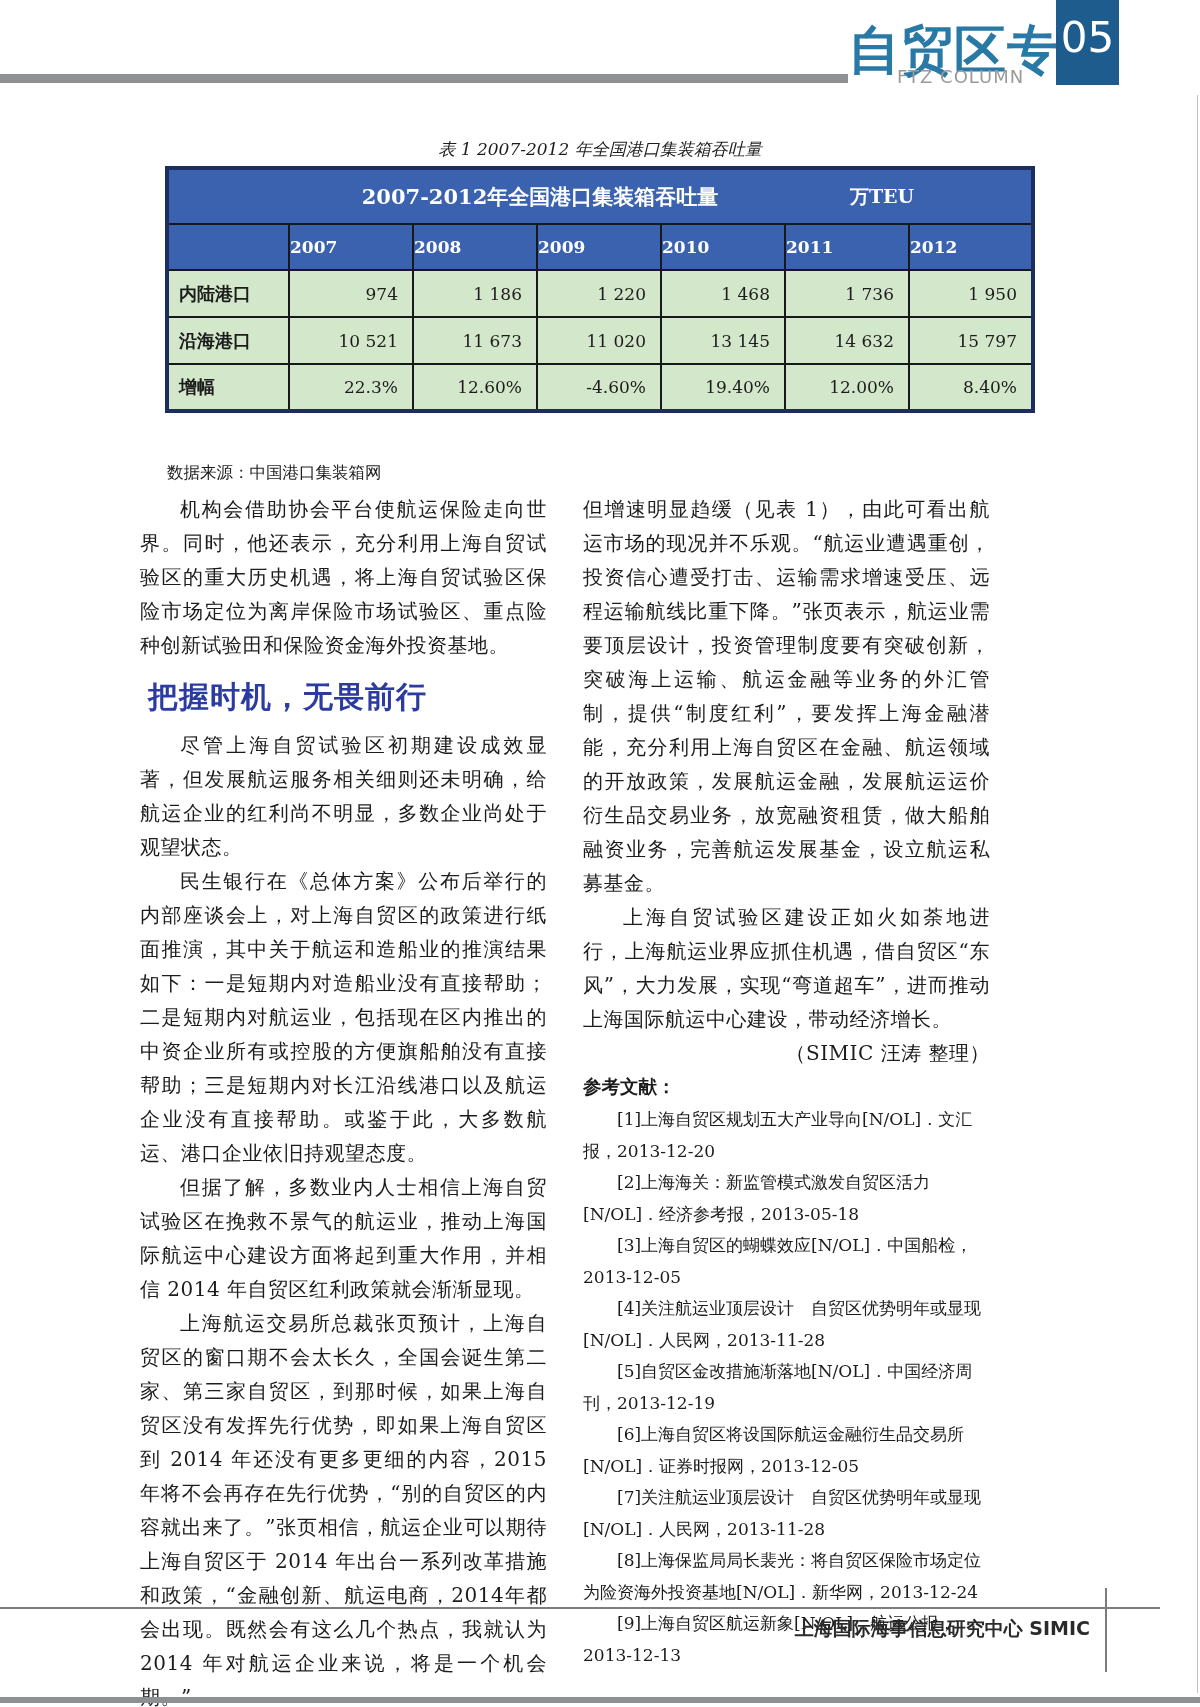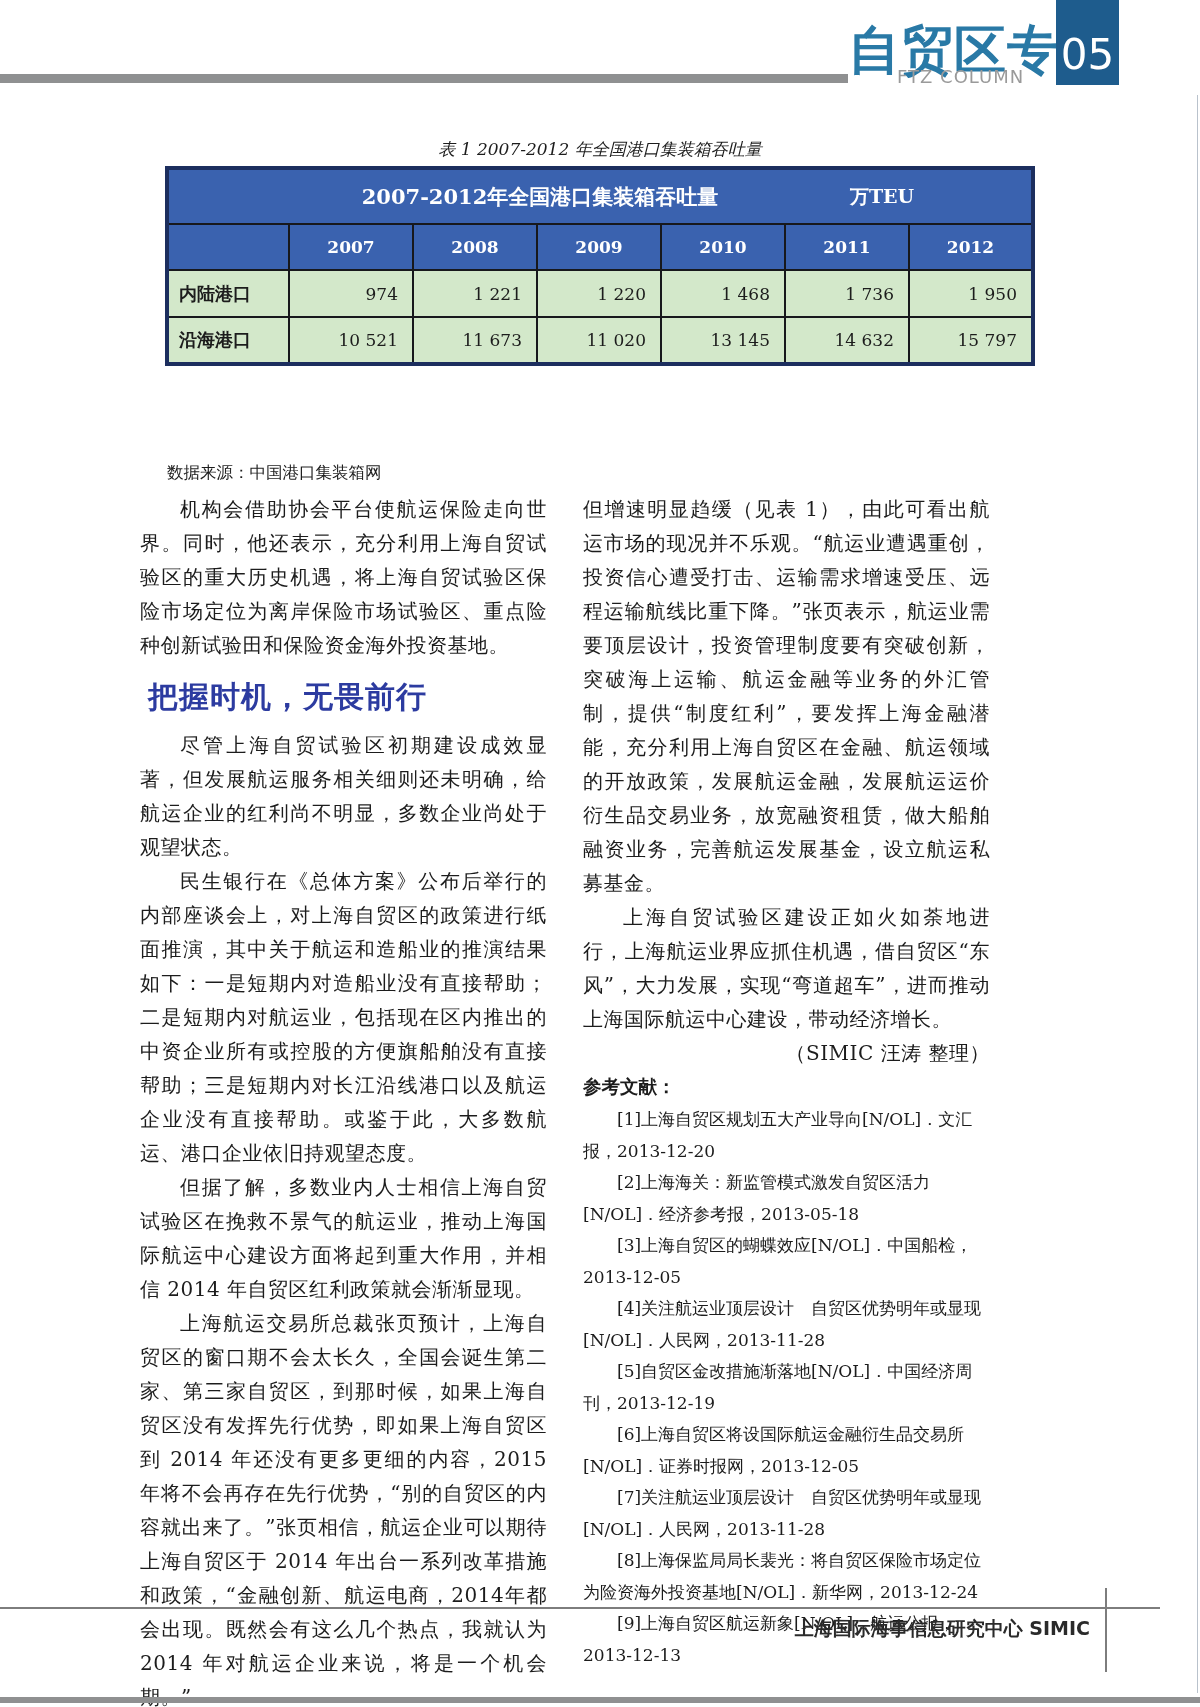--- a/index.html
+++ b/index.html
@@ -9,33 +9,33 @@
   
   .header-rule{position:absolute;left:0;top:74px;width:848px;height:9px;background:#8f9091;}
   .page-title{position:absolute;left:848px;top:16px;white-space:nowrap;
         font-family:"DejaVu Sans","Liberation Sans",sans-serif;
         font-size:52px;font-weight:bold;color:#2979a6;letter-spacing:1px;}
   .page-subtitle{position:absolute;left:897px;top:66px;
         font-family:"DejaVu Sans","Liberation Sans",sans-serif;
         font-size:18px;color:#9a9a9a;letter-spacing:1px;}
   .page-num-box{position:absolute;left:1056px;top:0;width:63px;height:85px;background:#1e5c8d;
         color:#fff;font-family:"DejaVu Sans","Liberation Sans",sans-serif;font-size:42px;
-        display:flex;align-items:flex-end;justify-content:center;padding-bottom:6px;box-sizing:border-box;}
+        display:flex;align-items:flex-end;justify-content:center;padding-bottom:23px;box-sizing:border-box;}
   .right-rule{position:absolute;left:1197px;top:95px;width:1px;height:1598px;background:#b9c2cc;}
 
   
   .table-caption{position:absolute;left:165px;top:138px;width:870px;text-align:center;font-size:17px;font-style:italic;}
   .ttable{position:absolute;left:165px;top:166px;width:870px;border-collapse:collapse;
         table-layout:fixed;border:4px solid #1c2e5e;font-size:17px;}
   .ttable td{border:2px solid #17181c;box-sizing:border-box;padding:0;}
   .hrow1 td{background:#3a62af;color:#fff;height:56px;font-weight:bold;position:relative;}
   .t-title{position:absolute;left:0;right:0;top:0;bottom:0;display:flex;align-items:center;
         justify-content:center;font-size:21px;transform:translateX(-60px);}
   .t-unit{position:absolute;left:79%;top:50%;transform:translateY(-50%);font-size:19px;}
-  .hrow2 td{background:#3a62af;color:#fff;height:46px;font-weight:bold;text-align:center;font-size:17px;}
+  .hrow2 td{background:#3a62af;color:#fff;height:46px;font-weight:bold;font-size:17px;}
   .drow td{background:#d3e8ca;height:47px;}
   .label-cell{font-weight:bold;text-align:left;padding-left:10px !important;font-size:18px;}
   .num-cell{text-align:right;padding-right:14px !important;}
   .table-source{position:absolute;left:167px;top:462px;font-size:16.5px;}
 
   
   .col{position:absolute;top:492px;width:407px;font-size:20px;line-height:34px;
         text-align:justify;letter-spacing:0.5px;}
   .col-left{left:140px;}
   .col-right{left:583px;}
@@ -89,34 +89,43 @@
       <td>2007</td>
       <td>2008</td>
       <td>2009</td>
       <td>2010</td>
       <td>2011</td>
       <td>2012</td>
     </tr>
     <tr class="drow">
       <td class="label-cell">内陆港口</td>
       <td class="num-cell">974</td>
-      <td class="num-cell">1 221</td>
+      <td class="num-cell">1 186</td>
       <td class="num-cell">1 220</td>
       <td class="num-cell">1 468</td>
       <td class="num-cell">1 736</td>
       <td class="num-cell">1 950</td>
     </tr>
     <tr class="drow">
       <td class="label-cell">沿海港口</td>
       <td class="num-cell">10 521</td>
       <td class="num-cell">11 673</td>
       <td class="num-cell">11 020</td>
       <td class="num-cell">13 145</td>
       <td class="num-cell">14 632</td>
       <td class="num-cell">15 797</td>
+    </tr>
+    <tr class="drow">
+      <td class="label-cell">增幅</td>
+      <td class="num-cell">22.3%</td>
+      <td class="num-cell">12.60%</td>
+      <td class="num-cell">-4.60%</td>
+      <td class="num-cell">19.40%</td>
+      <td class="num-cell">12.00%</td>
+      <td class="num-cell">8.40%</td>
     </tr>
   </tbody>
     </table>
   <div class="table-source">数据来源：中国港口集装箱网</div>
 
   <div class="col col-left">
     <p>机构会借助协会平台使航运保险走向世界。同时，他还表示，充分利用上海自贸试验区的重大历史机遇，将上海自贸试验区保险市场定位为离岸保险市场试验区、重点险种创新试验田和保险资金海外投资基地。</p>
     <div class="section-heading">把握时机，无畏前行</div>
     <p>尽管上海自贸试验区初期建设成效显著，但发展航运服务相关细则还未明确，给航运企业的红利尚不明显，多数企业尚处于观望状态。</p>
     <p>民生银行在《总体方案》公布后举行的内部座谈会上，对上海自贸区的政策进行纸面推演，其中关于航运和造船业的推演结果如下：一是短期内对造船业没有直接帮助；二是短期内对航运业，包括现在区内推出的中资企业所有或控股的方便旗船舶没有直接帮助；三是短期内对长江沿线港口以及航运企业没有直接帮助。或鉴于此，大多数航运、港口企业依旧持观望态度。</p>

